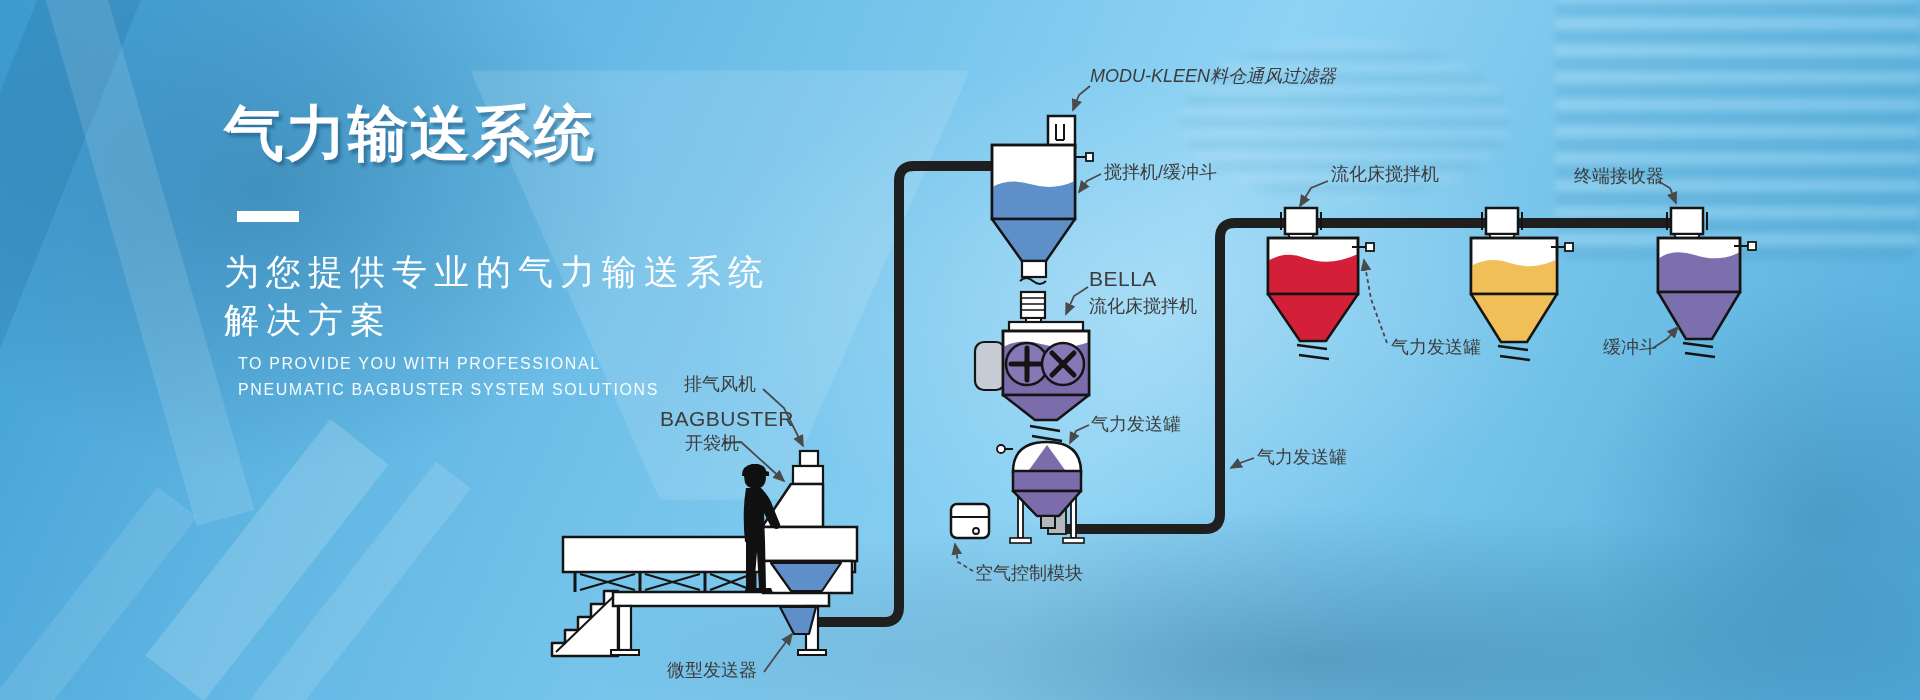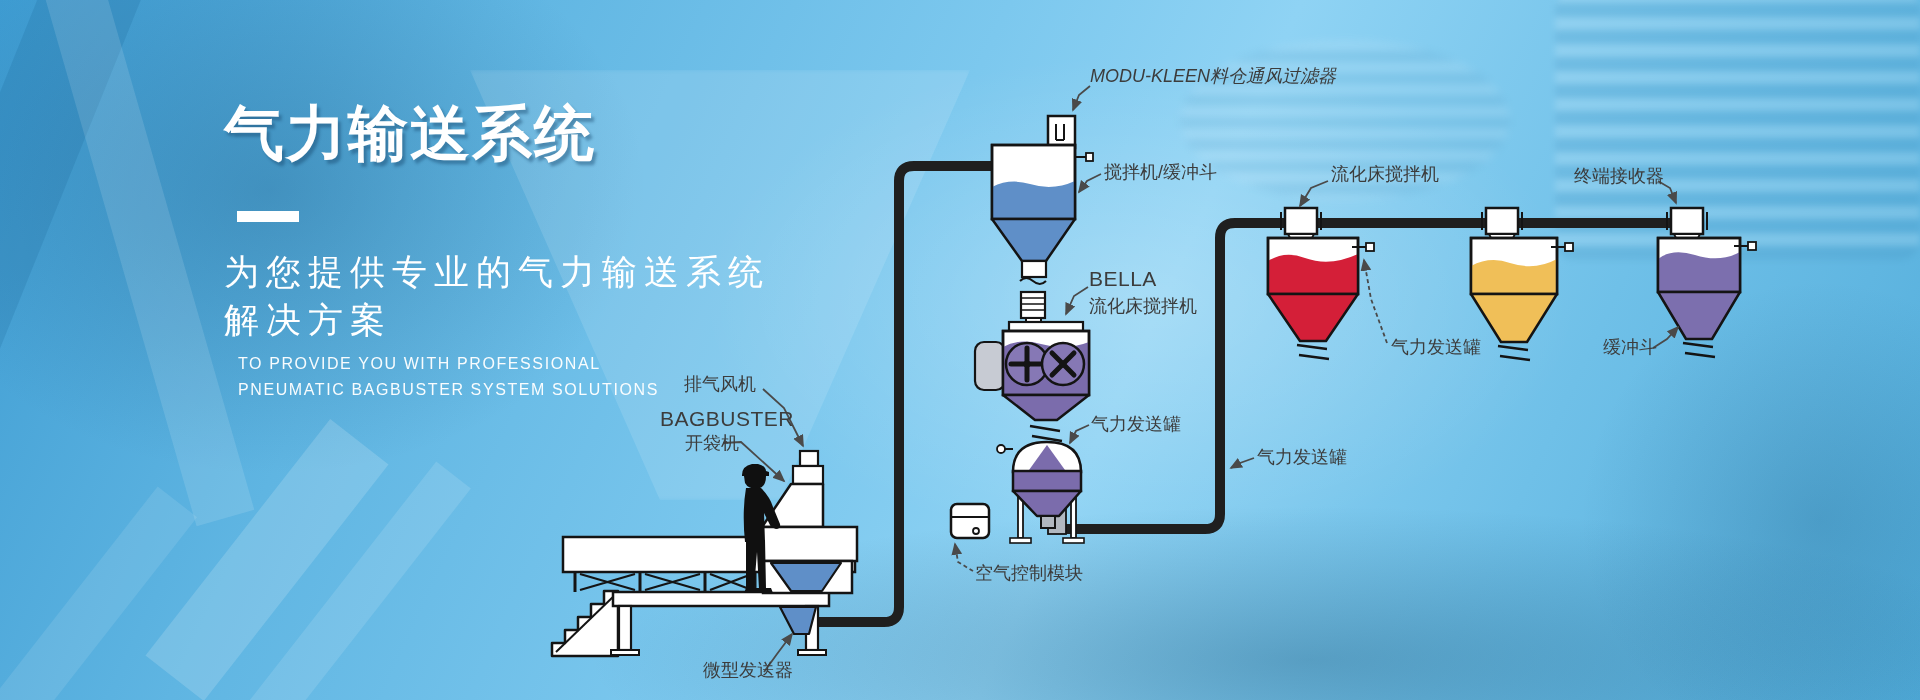--- a/index.html
+++ b/index.html
@@ -41,21 +41,21 @@
   .lbl.lat{ font-size:21px; letter-spacing:.5px; }
 
   .l-filter{ left:1090px; top:66px;font-style:italic; }
   .l-mixerhopper{ left:1104px; top:162px; }
   .l-bella1{ left:1089px; top:267px; }
   .l-bella2{ left:1089px; top:296px; }
   .l-tank{ left:1091px; top:414px; }
   .l-exhaust{ left:684px; top:374px; }
   .l-bag1{ left:660px; top:407px; }
   .l-bag2{ left:660px; top:433px;margin-left:25px; }
-  .l-micro{ left:667px; top:660px;margin-left:36px; }
+  .l-micro{ left:667px; top:660px; }
   .l-air{ left:975px; top:563px; }
   .l-pipeline{ left:1257px; top:447px; }
   .l-switch{ left:1331px; top:164px; }
   .l-terminal{ left:1574px; top:166px; }
   .l-level{ left:1391px; top:337px; }
   .l-buffer{ left:1603px; top:337px; }
 </style>
 </head>
 <body>
 

